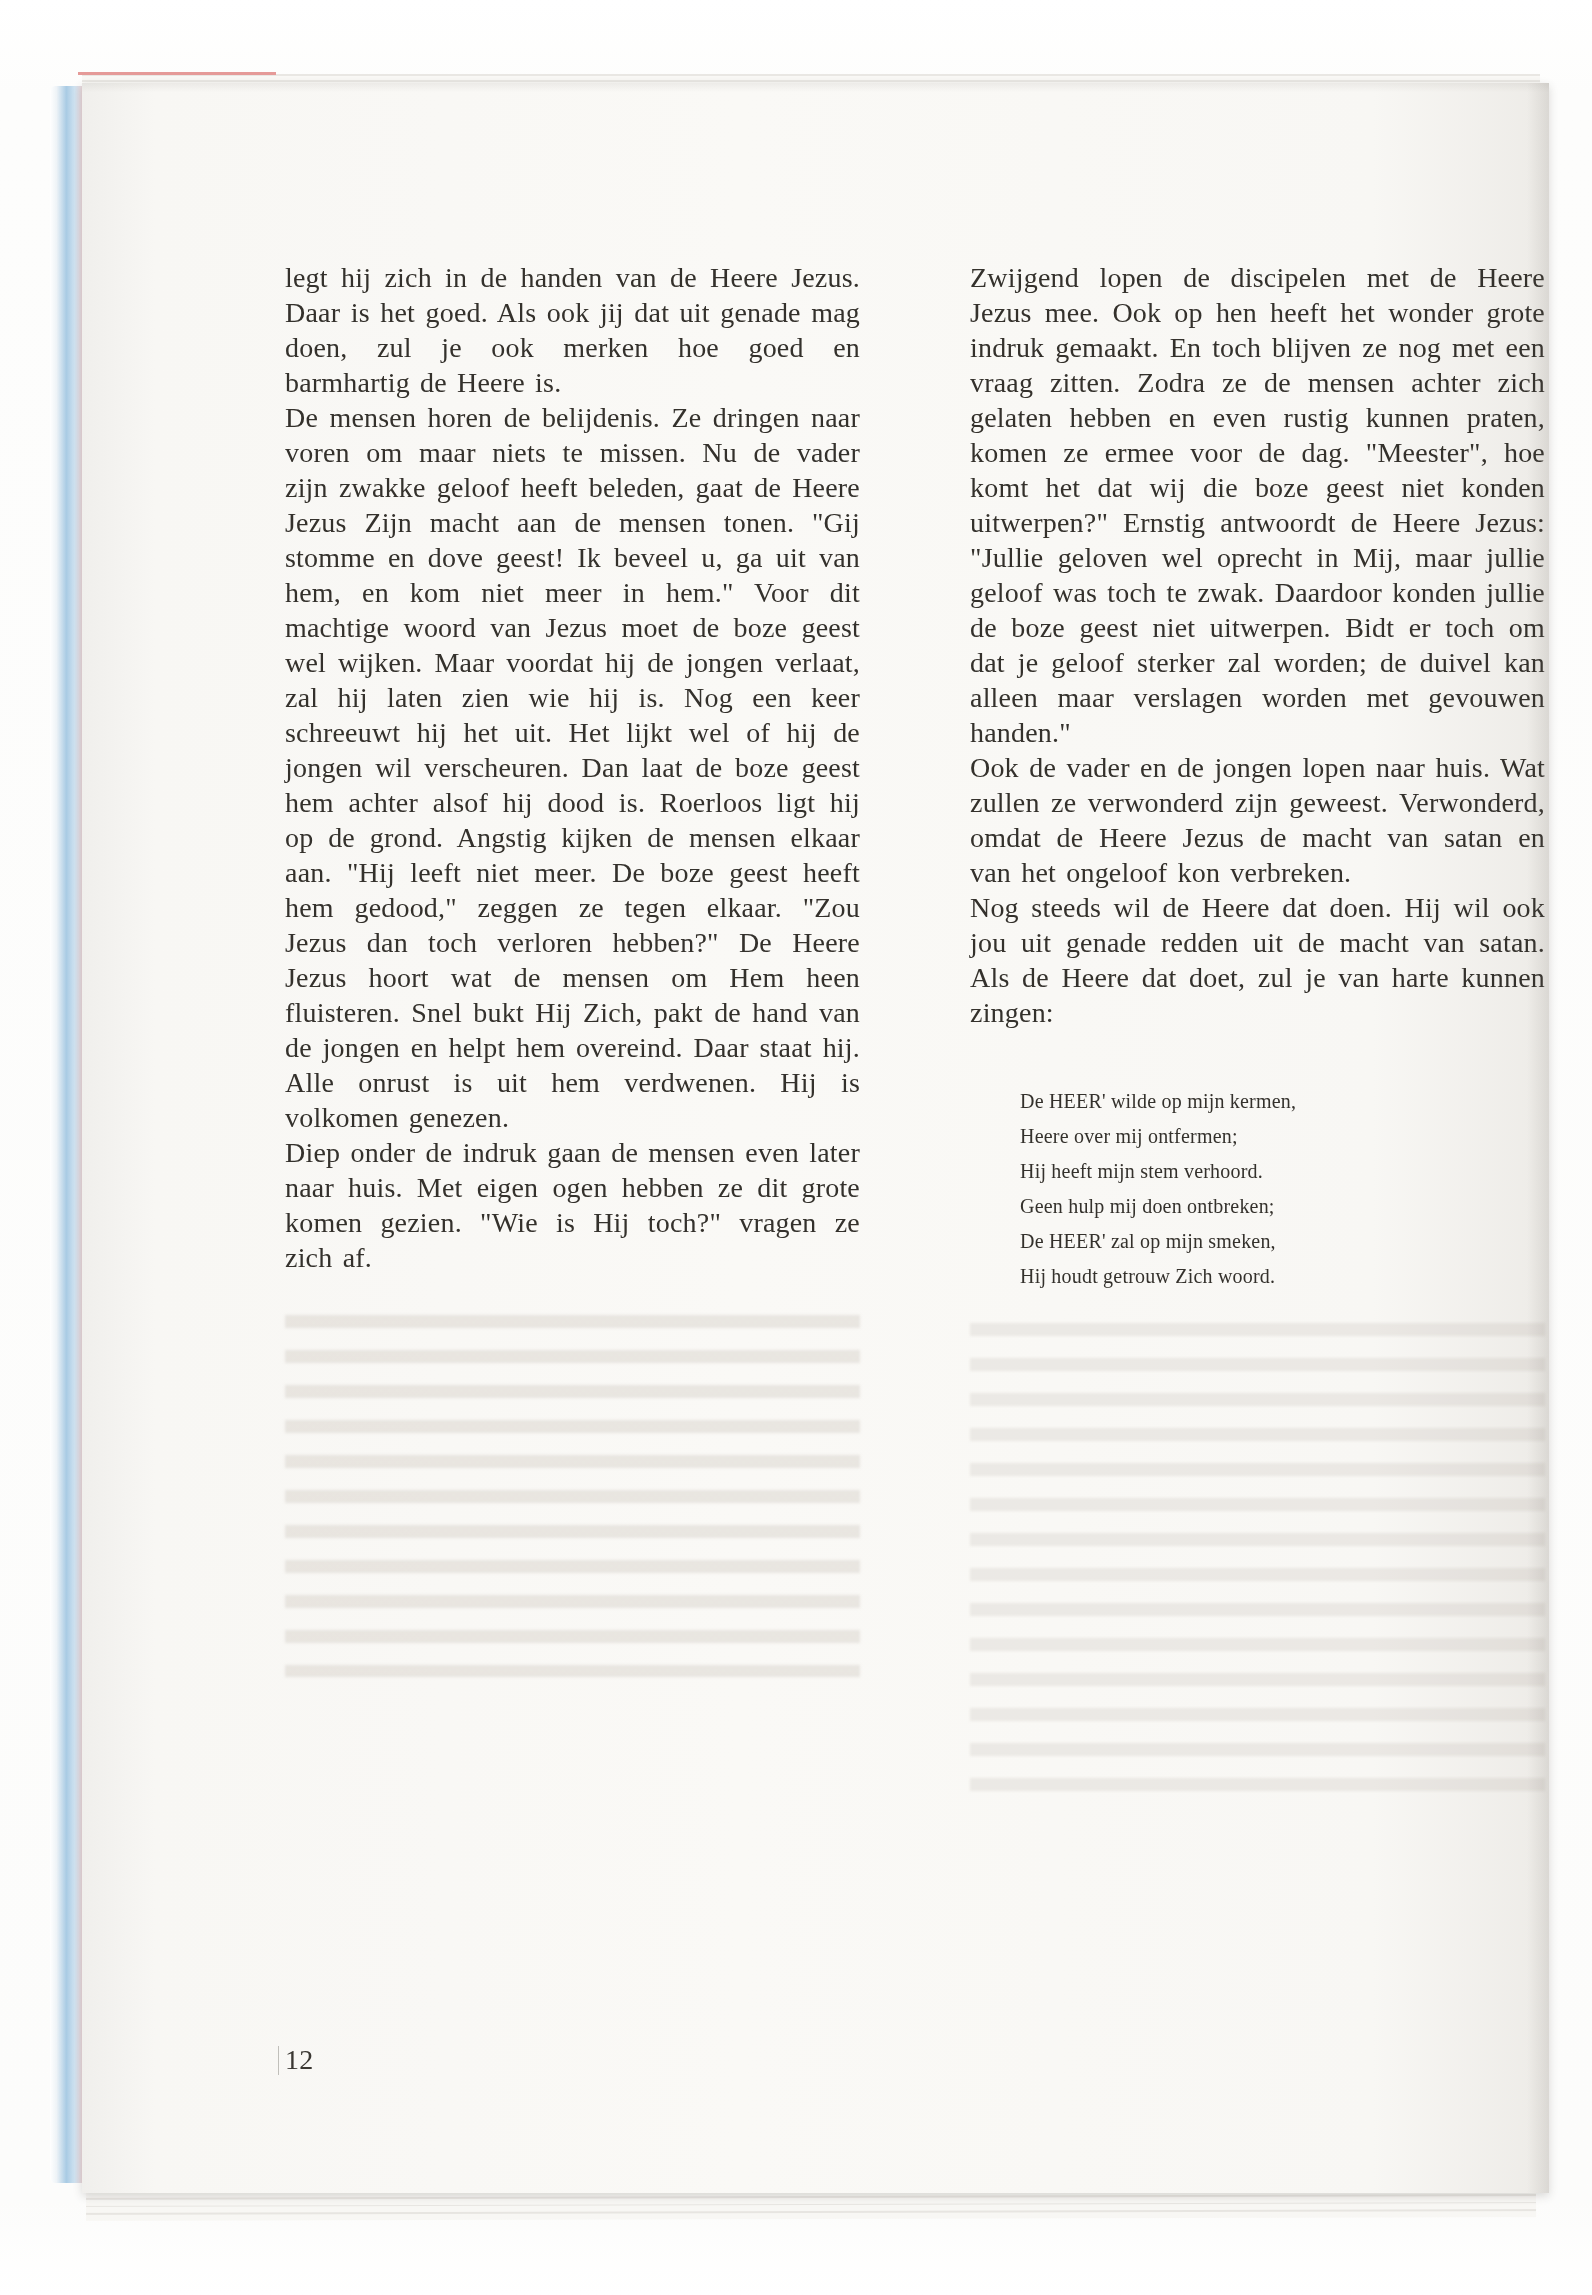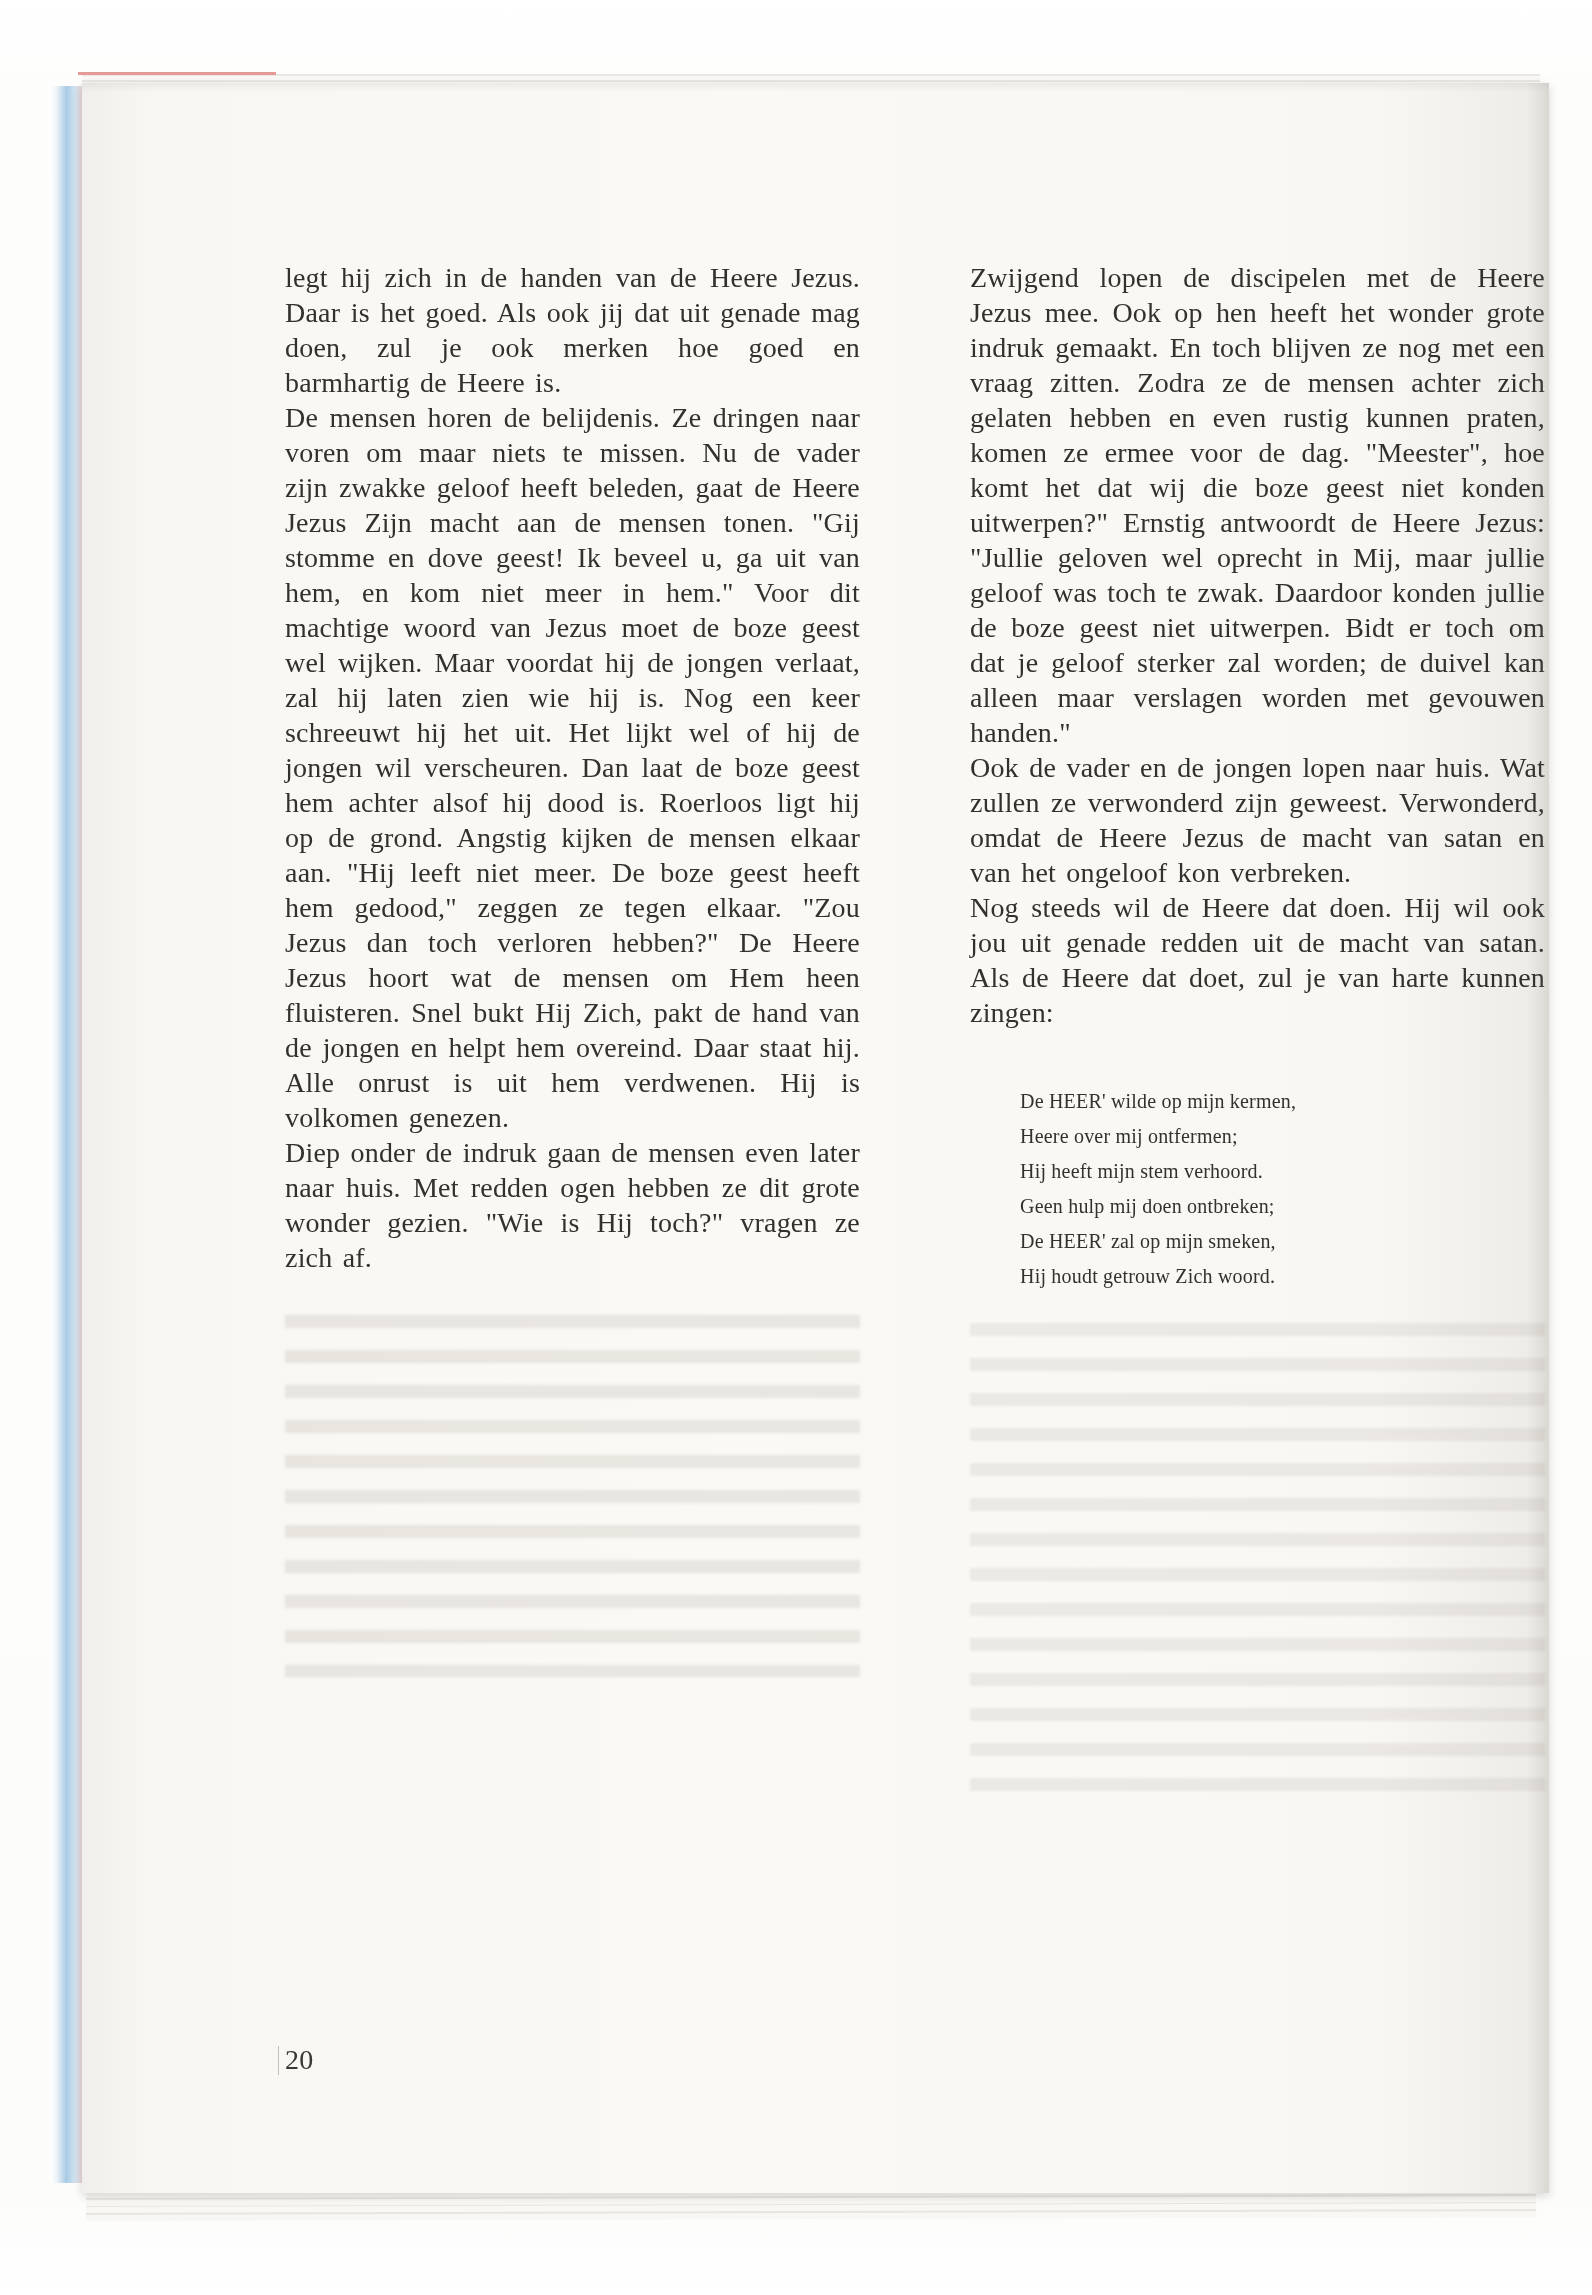--- a/index.html
+++ b/index.html
@@ -184,21 +184,21 @@
   <div class="page-edges"></div>
   <div class="page-stack-bottom"></div>
 
   <div class="page">
 
     <div class="columns">
 
       <div class="col">
         <p>legt hij zich in de handen van de Heere Jezus. Daar is het goed. Als ook jij dat uit genade mag doen, zul je ook merken hoe goed en barmhartig de Heere is.</p>
         <p>De mensen horen de belijdenis. Ze dringen naar voren om maar niets te missen. Nu de vader zijn zwakke geloof heeft beleden, gaat de Heere Jezus Zijn macht aan de mensen tonen. "Gij stomme en dove geest! Ik beveel u, ga uit van hem, en kom niet meer in hem." Voor dit machtige woord van Jezus moet de boze geest wel wijken. Maar voordat hij de jongen verlaat, zal hij laten zien wie hij is. Nog een keer schreeuwt hij het uit. Het lijkt wel of hij de jongen wil verscheuren. Dan laat de boze geest hem achter alsof hij dood is. Roerloos ligt hij op de grond. Angstig kijken de mensen elkaar aan. "Hij leeft niet meer. De boze geest heeft hem gedood," zeggen ze tegen elkaar. "Zou Jezus dan toch verloren hebben?" De Heere Jezus hoort wat de mensen om Hem heen fluisteren. Snel bukt Hij Zich, pakt de hand van de jongen en helpt hem overeind. Daar staat hij. Alle onrust is uit hem verdwenen. Hij is volkomen genezen.</p>
-        <p>Diep onder de indruk gaan de mensen even later naar huis. Met redden ogen hebben ze dit grote wonder gezien. "Wie is Hij toch?" vragen ze zich af.</p>
+        <p>Diep onder de indruk gaan de mensen even later naar huis. Met eigen ogen hebben ze dit grote komen gezien. "Wie is Hij toch?" vragen ze zich af.</p>
         <div class="ghost ghost-left"></div>
       </div>
 
       <div class="col">
         <p>Zwijgend lopen de discipelen met de Heere Jezus mee. Ook op hen heeft het wonder grote indruk gemaakt. En toch blijven ze nog met een vraag zitten. Zodra ze de mensen achter zich gelaten hebben en even rustig kunnen praten, komen ze ermee voor de dag. "Meester", hoe komt het dat wij die boze geest niet konden uitwerpen?" Ernstig antwoordt de Heere Jezus: "Jullie geloven wel oprecht in Mij, maar jullie geloof was toch te zwak. Daardoor konden jullie de boze geest niet uitwerpen. Bidt er toch om dat je geloof sterker zal worden; de duivel kan alleen maar verslagen worden met gevouwen handen."</p>
         <p>Ook de vader en de jongen lopen naar huis. Wat zullen ze verwonderd zijn geweest. Verwonderd, omdat de Heere Jezus de macht van satan en van het ongeloof kon verbreken.</p>
         <p>Nog steeds wil de Heere dat doen. Hij wil ook jou uit genade redden uit de macht van satan. Als de Heere dat doet, zul je van harte kunnen zingen:</p>
 
         <div class="poem">
           <div class="poem-line">De HEER' wilde op mijn kermen,</div>
@@ -207,17 +207,17 @@
           <div class="poem-line">Geen hulp mij doen ontbreken;</div>
           <div class="poem-line">De HEER' zal op mijn smeken,</div>
           <div class="poem-line">Hij houdt getrouw Zich woord.</div>
         </div>
 
         <div class="ghost ghost-right"></div>
       </div>
 
     </div>
 
-    <div class="page-number">20</div>
+    <div class="page-number">12</div>
 
   </div>
 </div>
 
 
 </body></html>

